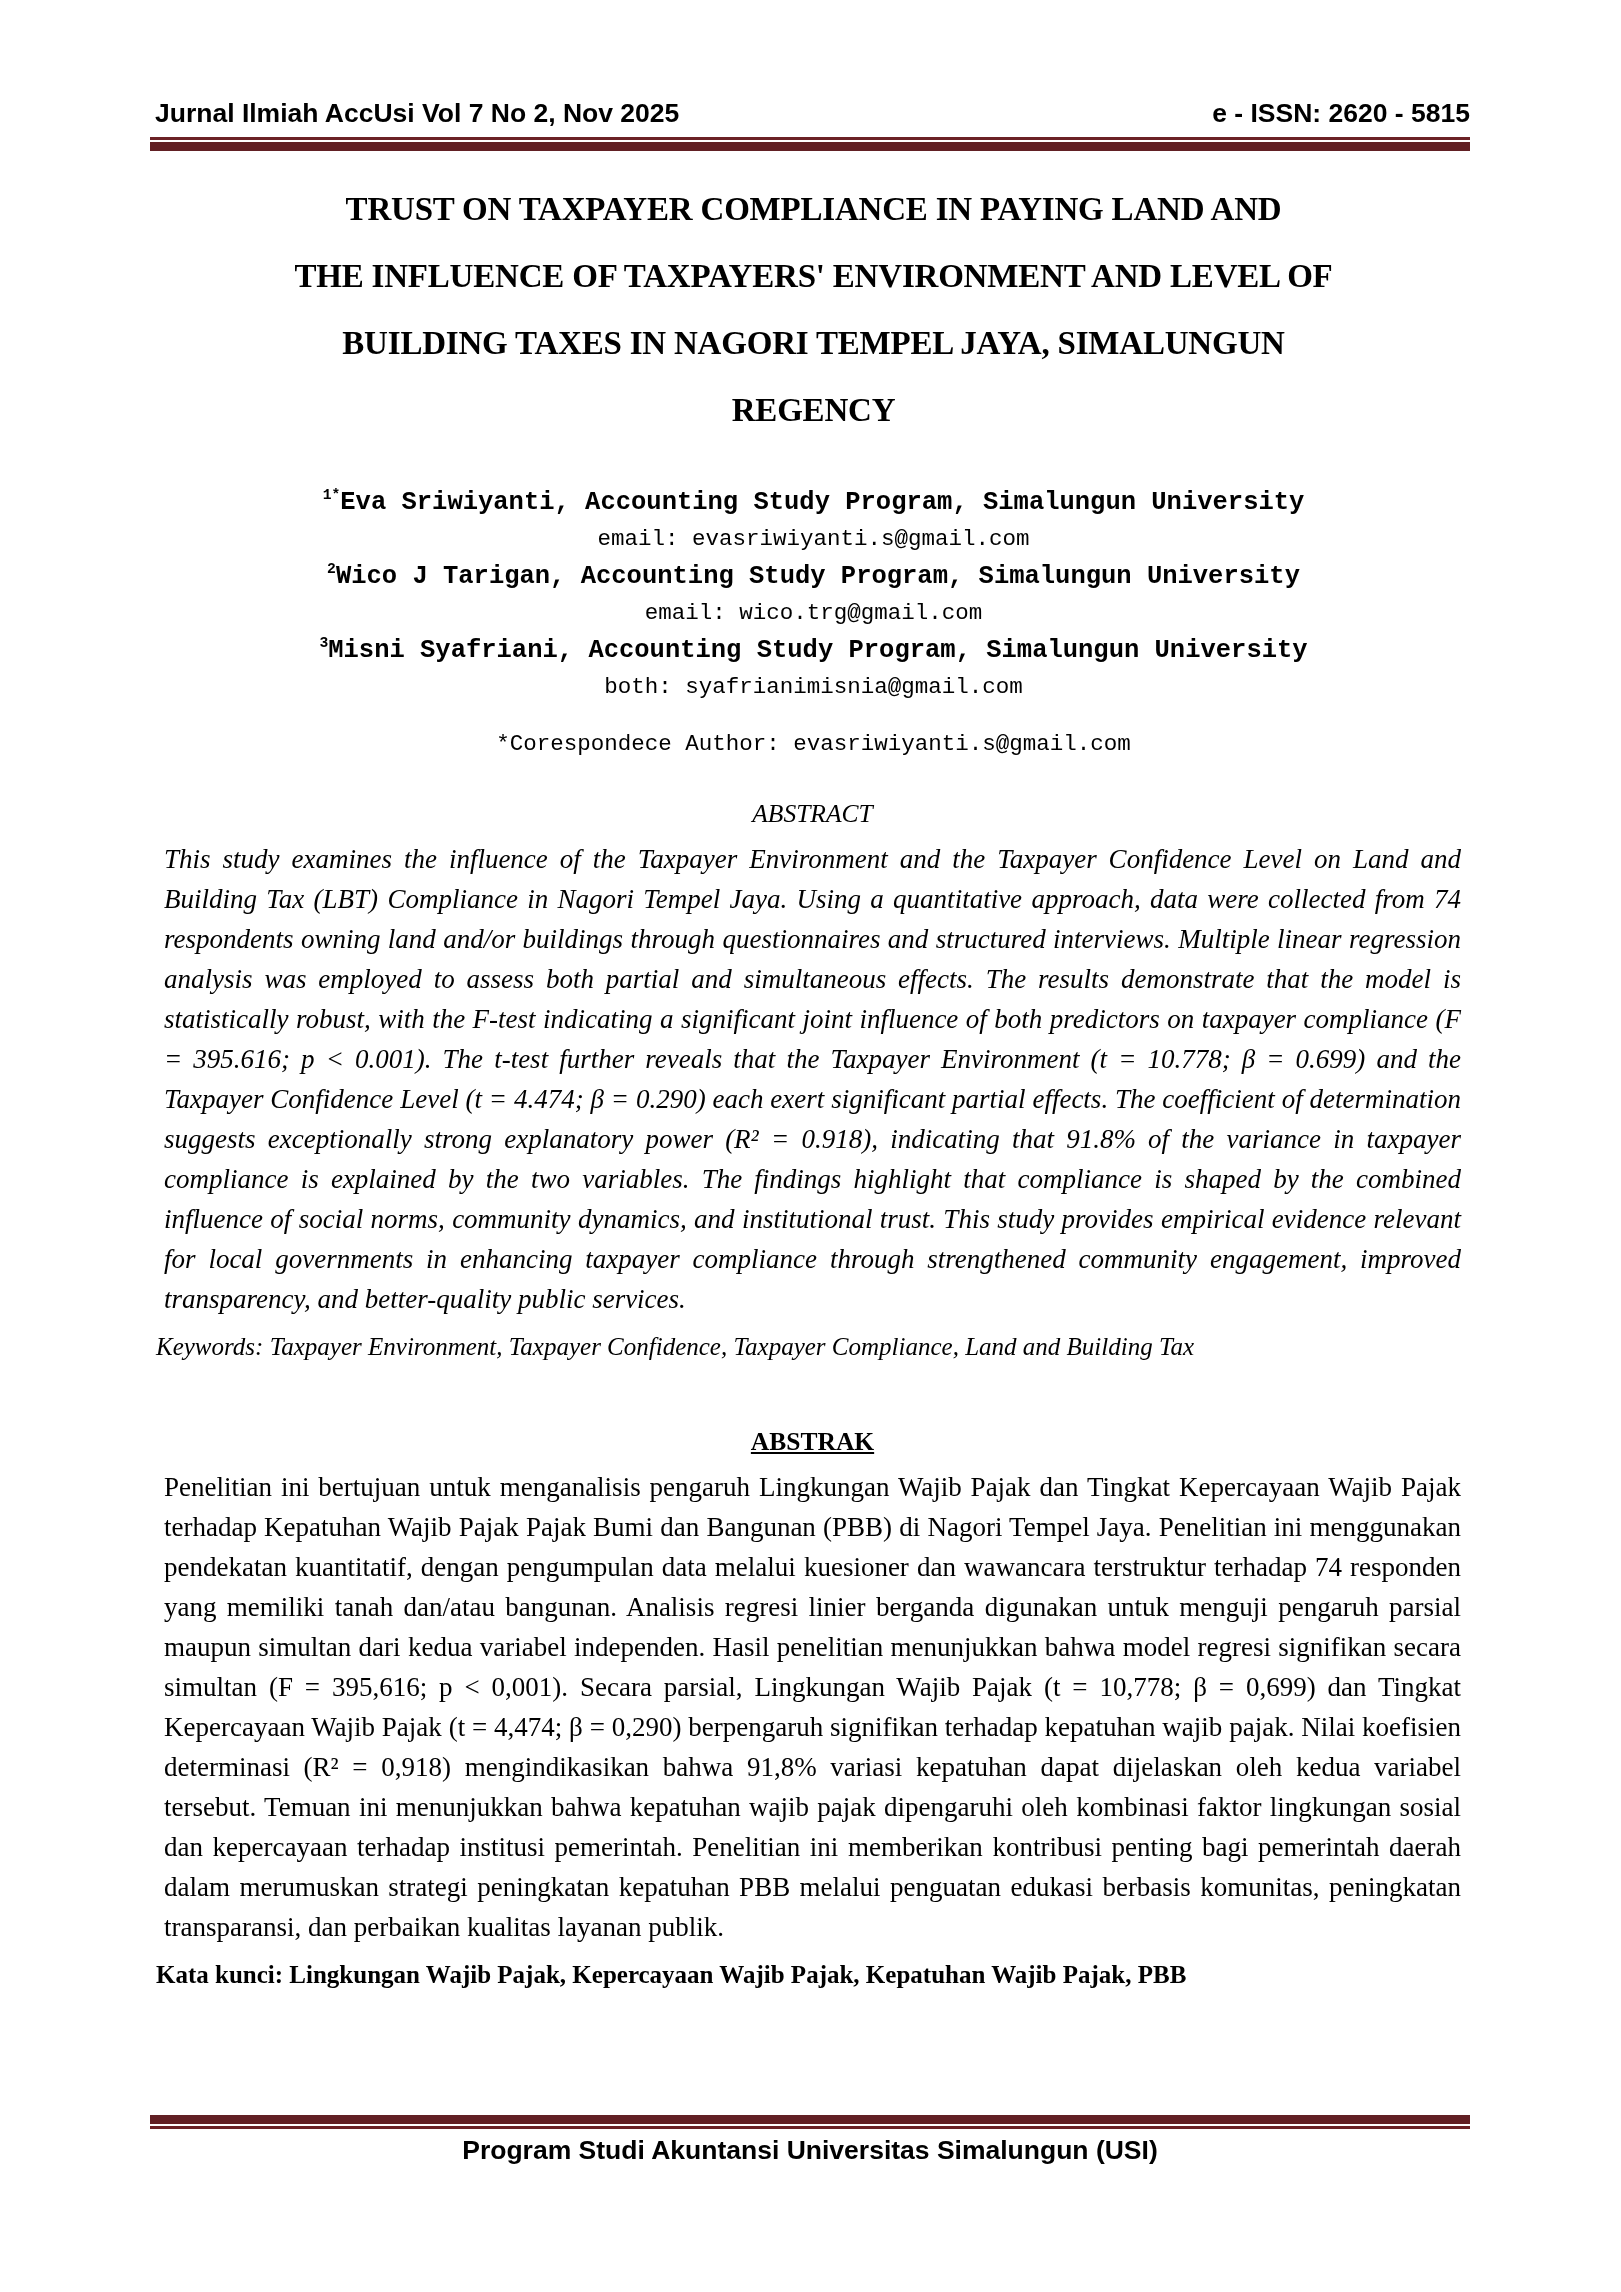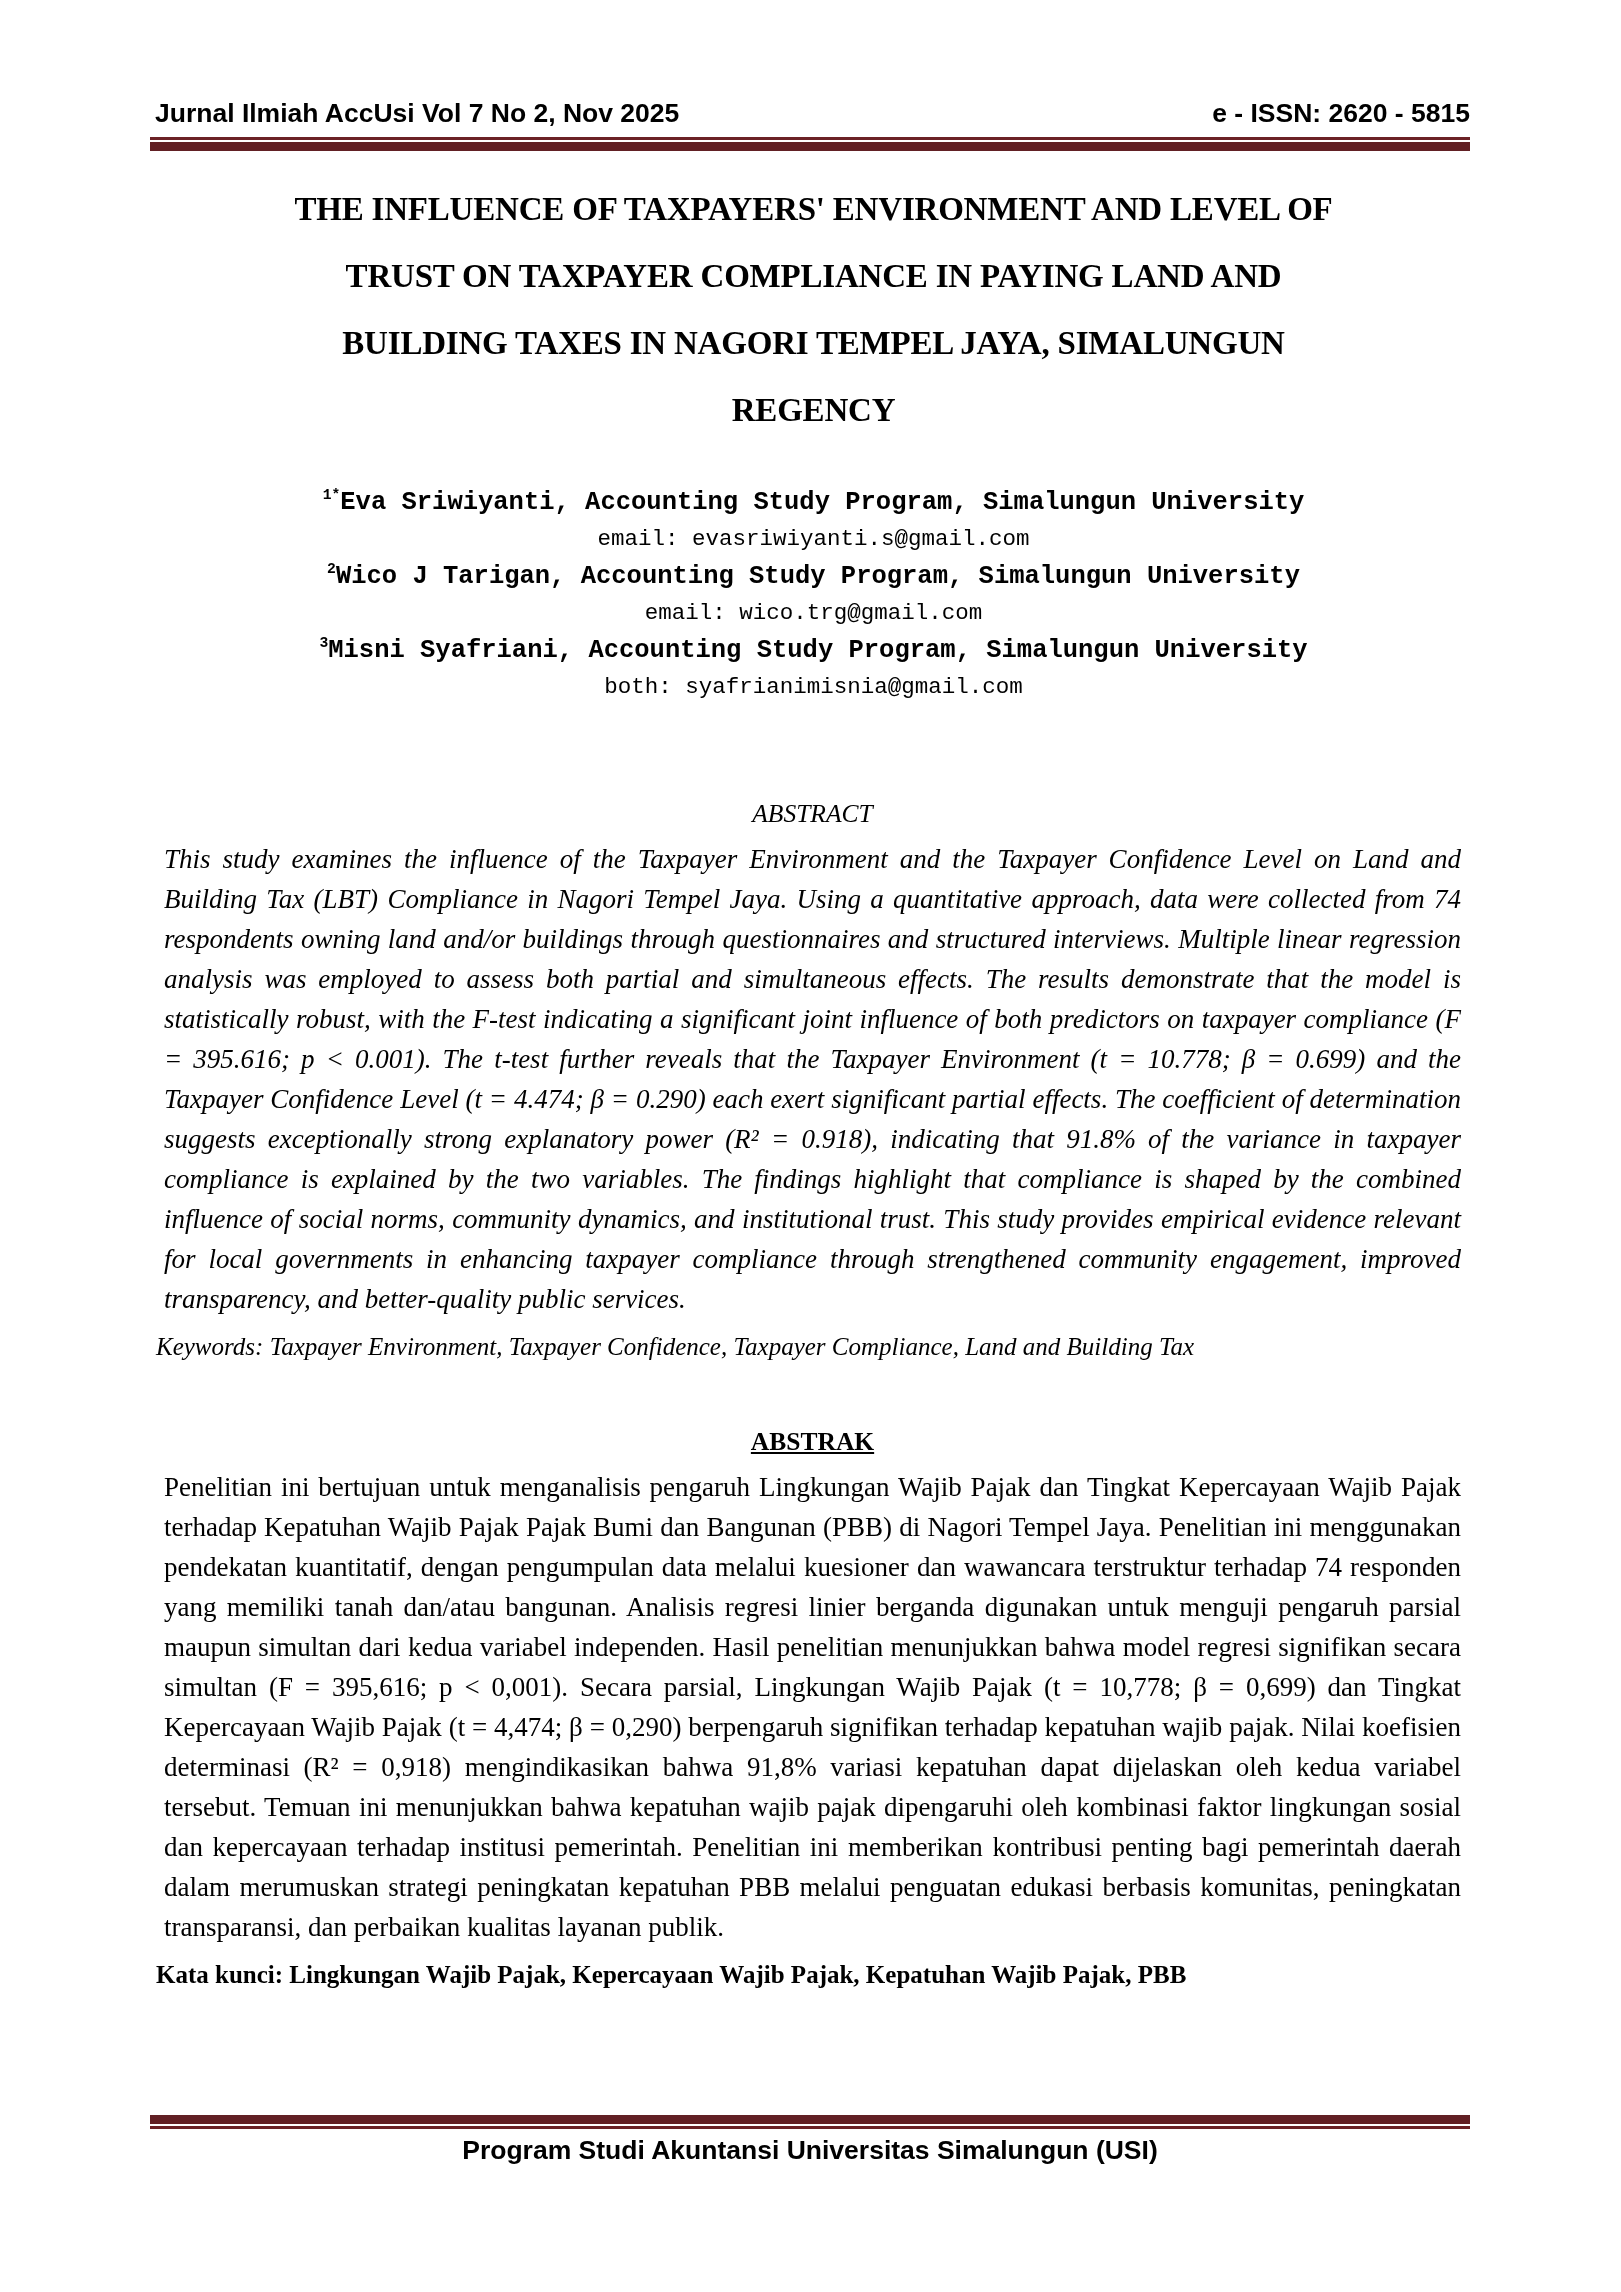--- a/index.html
+++ b/index.html
@@ -51,33 +51,34 @@
 <div class="page">
 
   <div class="running-head">
     <span>Jurnal Ilmiah AccUsi Vol 7 No 2, Nov 2025</span>
     <span>e - ISSN: 2620 - 5815</span>
   </div>
   <div class="rule-thin" style="top:137px;"></div>
   <div class="rule-thick" style="top:142px;"></div>
 
   <div class="title">
+    <span>TRUST ON TAXPAYER COMPLIANCE IN PAYING LAND AND</span>
     <span>THE INFLUENCE OF TAXPAYERS' ENVIRONMENT AND LEVEL OF</span>
-    <span>TRUST ON TAXPAYER COMPLIANCE IN PAYING LAND AND</span>
     <span>BUILDING TAXES IN NAGORI TEMPEL JAYA, SIMALUNGUN</span>
     <span>REGENCY</span>
   </div>
 
   <div class="authors">
     <span class="author-name"><sup>1*</sup><span>Eva Sriwiyanti, Accounting Study Program, Simalungun University</span></span>
     <span class="author-email">email: evasriwiyanti.s@gmail.com</span>
     <span class="author-name"><sup>2</sup><span>Wico J Tarigan, Accounting Study Program, Simalungun University</span></span>
     <span class="author-email">email: wico.trg@gmail.com</span>
     <span class="author-name"><sup>3</sup><span>Misni Syafriani, Accounting Study Program, Simalungun University</span></span>
     <span class="author-email">both: syafrianimisnia@gmail.com</span>
+    <span class="corr">*Corespondece Author: evasriwiyanti.s@gmail.com</span>
   </div>
 
   <div class="abs-block" style="top:796px;">
     <div class="abs-heading italic">ABSTRACT</div>
     <p class="abs-text italic">This study examines the influence of the Taxpayer Environment and the Taxpayer Confidence Level on Land and Building Tax (LBT) Compliance in Nagori Tempel Jaya. Using a quantitative approach, data were collected from 74 respondents owning land and/or buildings through questionnaires and structured interviews. Multiple linear regression analysis was employed to assess both partial and simultaneous effects. The results demonstrate that the model is statistically robust, with the F-test indicating a significant joint influence of both predictors on taxpayer compliance (F = 395.616; p &lt; 0.001). The t-test further reveals that the Taxpayer Environment (t = 10.778; β = 0.699) and the Taxpayer Confidence Level (t = 4.474; β = 0.290) each exert significant partial effects. The coefficient of determination suggests exceptionally strong explanatory power (R² = 0.918), indicating that 91.8% of the variance in taxpayer compliance is explained by the two variables. The findings highlight that compliance is shaped by the combined influence of social norms, community dynamics, and institutional trust. This study provides empirical evidence relevant for local governments in enhancing taxpayer compliance through strengthened community engagement, improved transparency, and better-quality public services.</p>
     <p class="keywords italic">Keywords: Taxpayer Environment, Taxpayer Confidence, Taxpayer Compliance, Land and Building Tax</p>
   </div>
 
   <div class="abs-block" style="top:1424px;">
     <div class="abs-heading bold">ABSTRAK</div>

